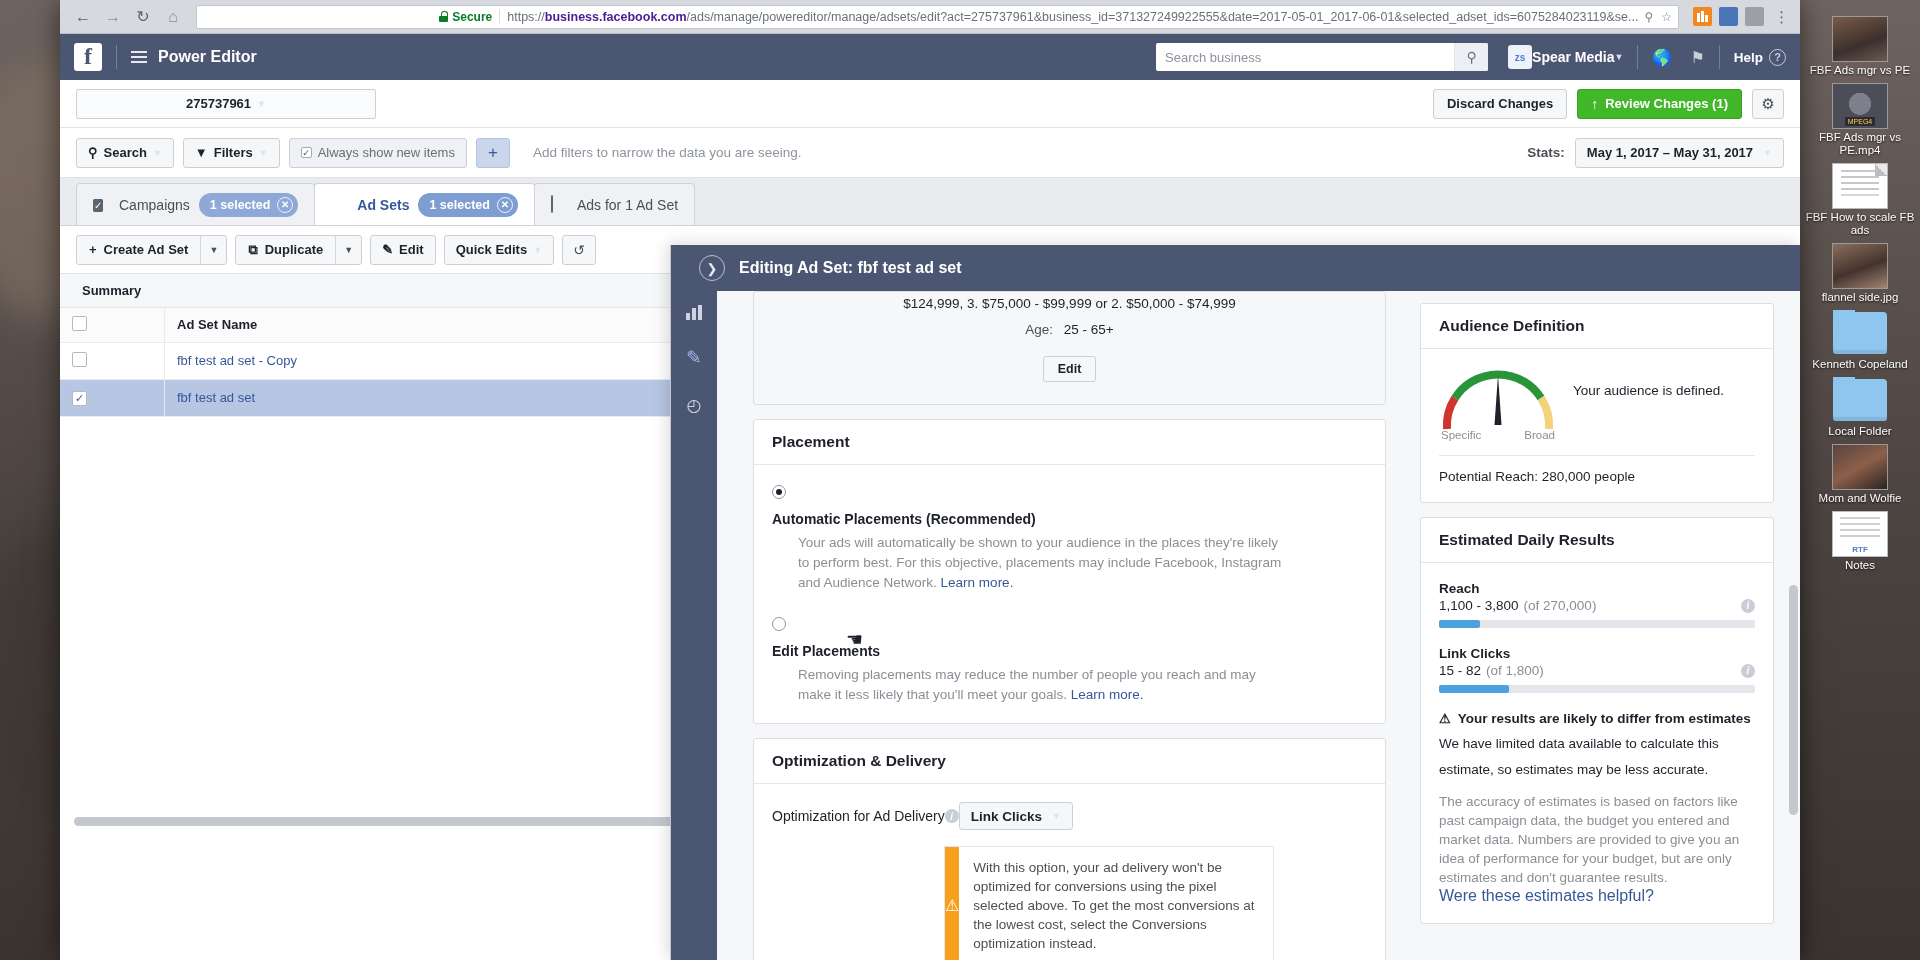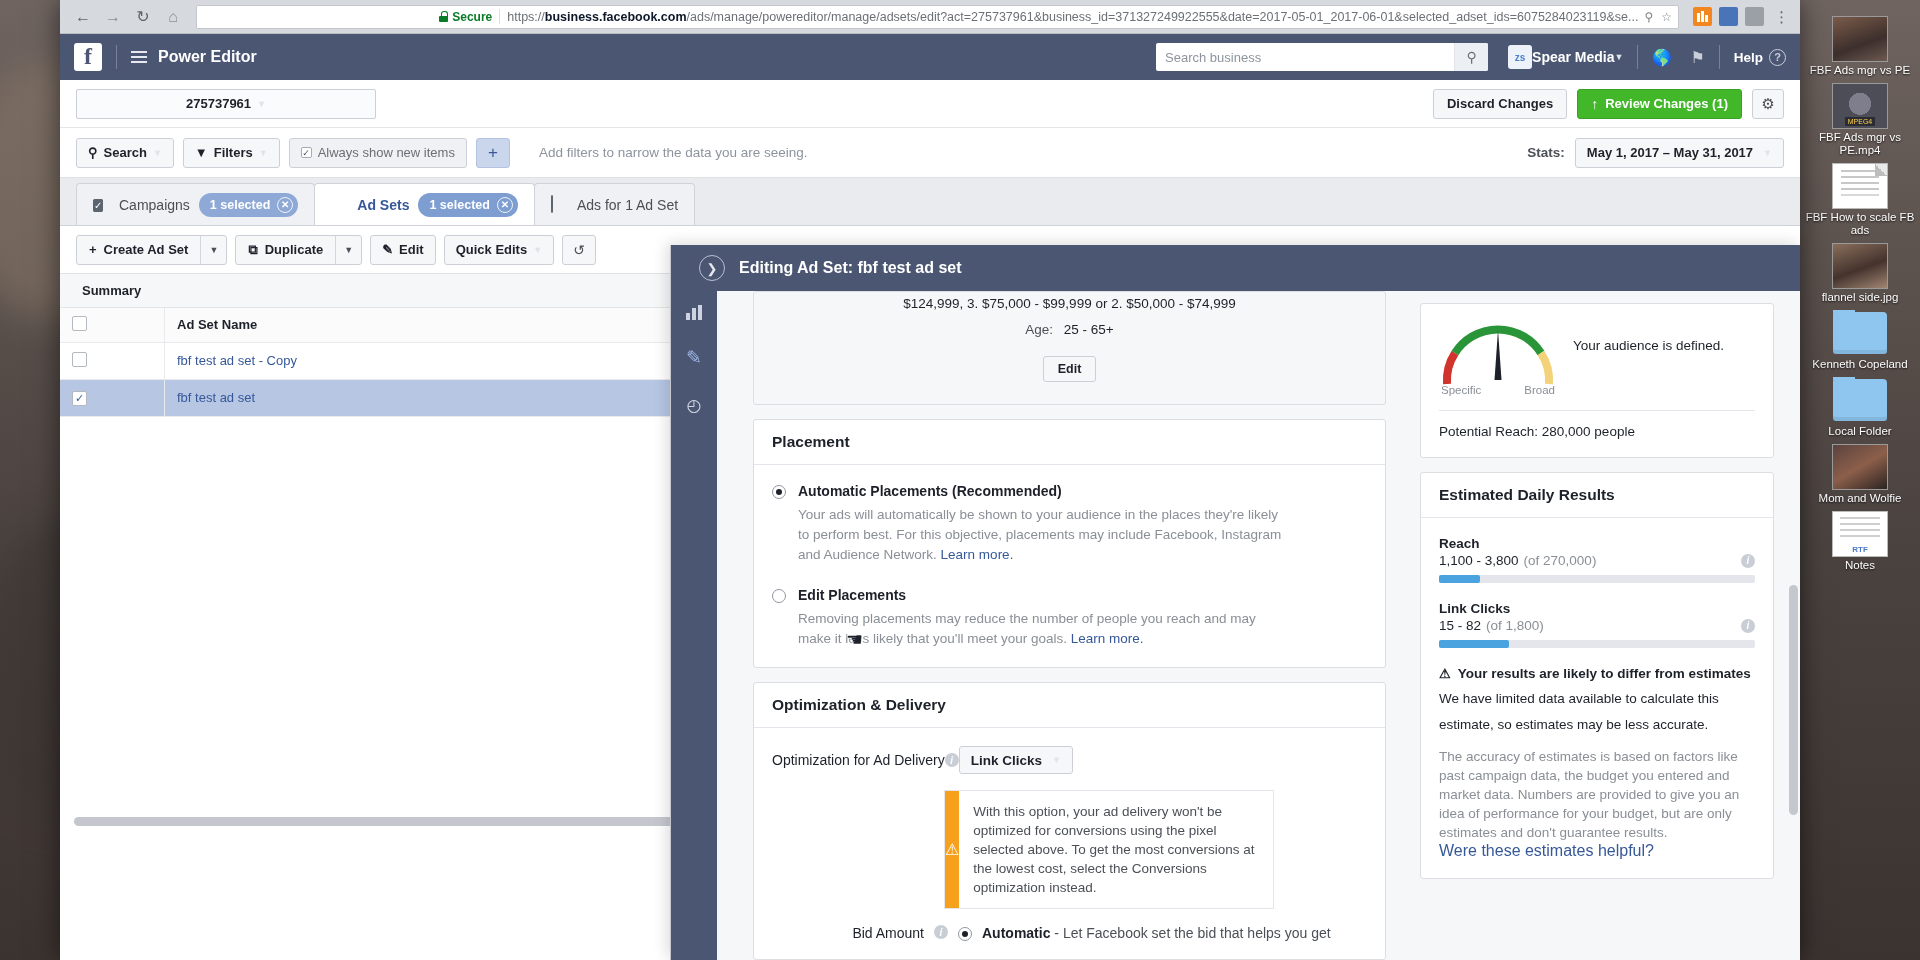--- a/index.html
+++ b/index.html
@@ -111,21 +111,21 @@
     content:""; position:absolute; bottom:0; left:0; width:9px; height:6px;
     background:#0a7c27; border-radius:1px;
   }
   .lock-ico::after {
     content:""; position:absolute; top:0; left:2px; width:5px; height:6px;
     border:1.6px solid #0a7c27; border-bottom:none; border-radius:3px 3px 0 0;
   }
   .secure-txt { color:#0a7c27; font-size:12px; font-weight:bold; margin-right:7px; flex:none; }
   .omni-sep { width:1px; height:15px; background:#dcdee2; margin-right:7px; flex:none; }
   .url { font-size: 12.5px; color:#6c7075; white-space: nowrap; overflow:hidden; }
-  .url b { color: #0f172a; font-weight: bold; }
+  .url b { color: #4c1d95; font-weight: bold; }
   .omni-icons { display:flex; align-items:center; gap:8px; flex:none; margin-left:6px; }
   .omni-icons span { color:#7d8187; font-size:12px; }
   .ext-icons { display:flex; align-items:center; gap:7px; padding-left:6px; }
   .ext-ico { width: 19px; height: 19px; border-radius: 2px; }
   .ext-ico.orange {
     background: #f4861f; position: relative; display:flex; align-items:center; justify-content:center;
   }
   .ext-ico.orange::after {
     content:""; width:11px; height:11px;
     background:
@@ -221,21 +221,21 @@
   }
   .pill.muted { background:#f0f1f4; color:#6a6f76; font-weight:normal; }
   .chk-mini {
     width:11px;height:11px;border:1px solid #a6abb3;border-radius:2px;background:#fff;
     color:#4b4f56;font-size:9px;display:flex;align-items:center;justify-content:center;
   }
   .plus-btn {
     width:34px;height:30px;background:#c9d6ec;border:1px solid #b3c3e0;border-radius:3px;
     color:#3b5998; font-size:17px; display:flex;align-items:center;justify-content:center;
   }
-  .filter-hint { font-size:13.5px; color:#8d949e; margin-left:20px; }
+  .filter-hint { font-size:13.5px; color:#8d949e; margin-left:14px; }
   .stats-wrap { margin-left:auto; display:flex; align-items:center; gap:10px; }
   .stats-lbl { font-size:13.5px; color:#4b4f56; font-weight:bold; }
   .date-select {
     height:30px; border:1px solid #ccd0d6; border-radius:3px; background:#f6f7f9;
     display:flex;align-items:center;gap:10px;padding:0 11px;
     font-size:13px;color:#1d2129;font-weight:bold;
   }
 
   
   .tabstrip {
@@ -388,21 +388,21 @@
   }
   .tgt-line { font-size:13.5px; color:#1d2129; padding: 4px 0; }
   .tgt-row { font-size:13.5px; color:#1d2129; padding: 7px 0; }
   .tgt-row b { margin-right: 7px; color:#4b4f56; font-weight:normal; }
   .edit-sm {
     display:inline-flex;align-items:center;justify-content:center;
     height:26px;padding:0 14px;border:1px solid #ccd0d6;border-radius:3px;
     background:#f6f7f9;font-size:12.5px;font-weight:bold;color:#1d2129;margin-top:12px;
   }
 
-  .radio-line { display:flex; align-items:flex-start; gap:12px; }
+  .radio-line { display:flex; align-items:flex-start; gap:12px;flex-direction:column; }
   .radio {
     width:14px;height:14px;border:1px solid #9197a0;border-radius:50%;background:#fff;
     flex:none; margin-top: 2px; position:relative;
   }
   .radio.on::after {
     content:""; position:absolute; inset:3px; background:#1d2129; border-radius:50%;
   }
   .radio-label { font-size:14px; font-weight:bold; color:#1d2129; }
   .radio-desc {
     font-size:13.5px; color:#8a8f96; line-height: 20px; margin: 6px 0 0 26px;
@@ -753,20 +753,21 @@
                   <span class="radio on"></span>
                   <span class="bid-opt"><b>Automatic</b><span> - Let Facebook set the bid that helps you get</span></span>
                 </div>
               </div>
             </div>
           </div>
 
           <div class="side-col">
 
             <div class="card">
+              <div class="card-head">Audience Definition</div>
               <div class="card-body">
                 <div class="gauge-wrap">
                   <div class="gauge">
                     <svg width="118" height="66" viewBox="0 0 118 66">
                       <path d="M8 62 A51 51 0 0 1 16 31" stroke="#d0342c" stroke-width="8" fill="none" stroke-linecap="butt"></path>
                       <path d="M16 31 A51 51 0 0 1 102 31" stroke="#2a9438" stroke-width="8" fill="none"></path>
                       <path d="M102 31 A51 51 0 0 1 110 62" stroke="#f3d27a" stroke-width="8" fill="none"></path>
                       <polygon points="59,8 62.5,58 55.5,58" fill="#1d2129"></polygon>
                     </svg>
                     <div class="gauge-lbls">

